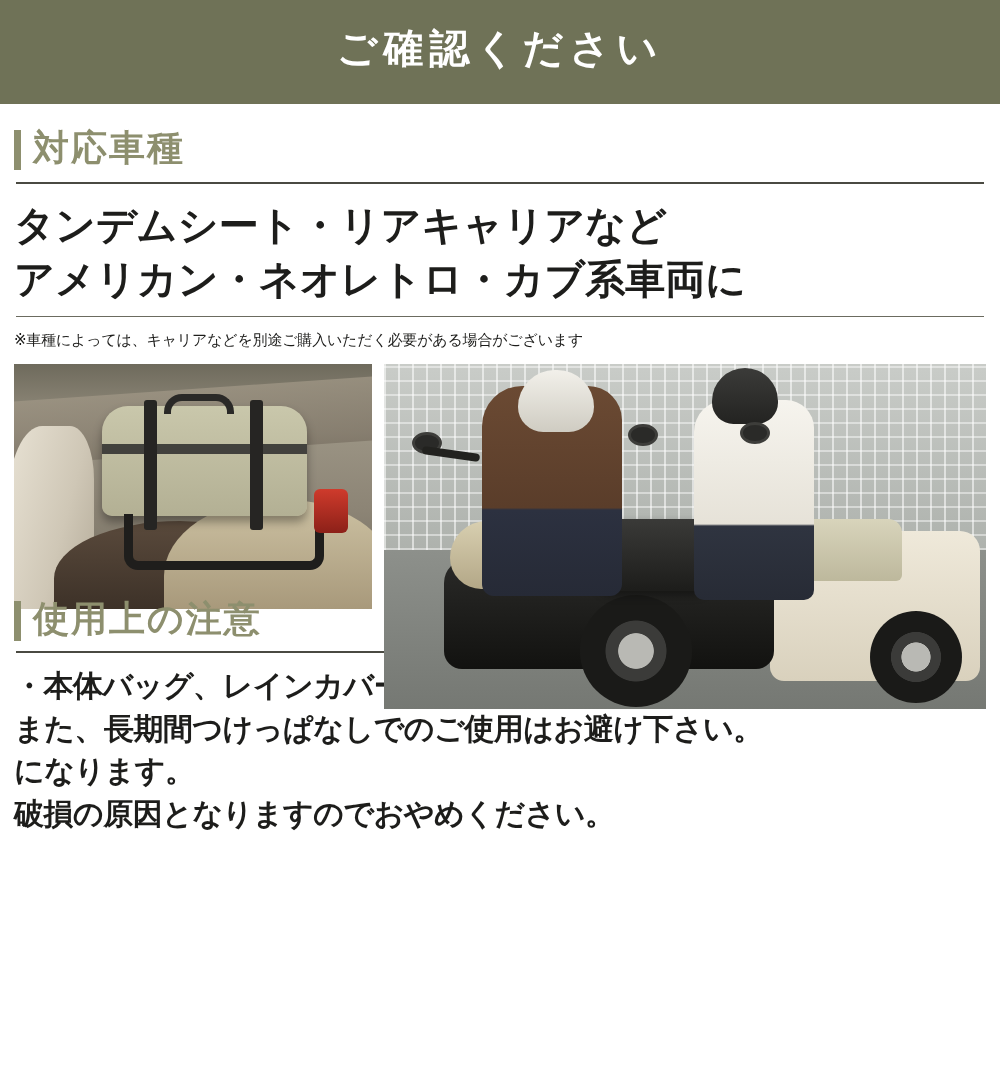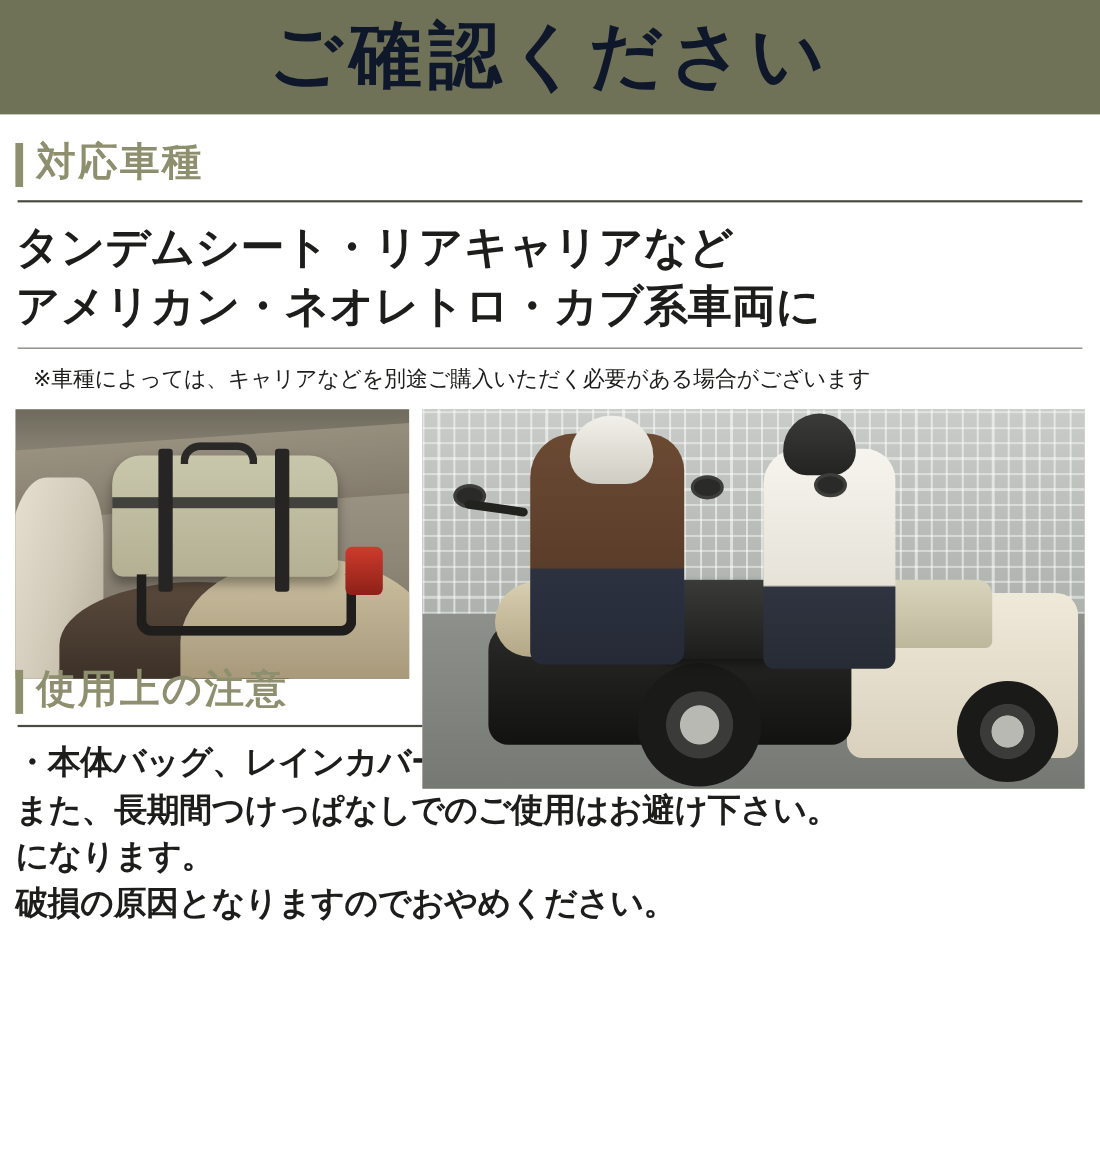--- a/index.html
+++ b/index.html
@@ -20,26 +20,26 @@
   
   .header-band {
     width: 100%;
     height: 104px;
     background: #6f7257;
     display: flex;
     align-items: center;
     justify-content: center;
   }
   .header-title {
-    color: #0f172a;
-    font-size: 66px;
+    color: #ffffff;
+    font-size: 40px;
     font-weight: 700;
     letter-spacing: 6px;
     line-height: 1;
-    font-family: Liberation Serif, serif;
+    font-family: Liberation Mono, monospace;
   }
 
   
   .section {
     padding: 0 14px;
   }
   .sec-head {
     display: flex;
     align-items: flex-start;
     margin-top: 26px;
@@ -70,25 +70,24 @@
     margin-top: 14px;
     font-size: 40px;
     font-weight: 700;
     color: #1d1d1b;
     line-height: 1.35;
     letter-spacing: 0px;
     font-family: "DejaVu Sans", "Liberation Sans", sans-serif;
   }
   .note {
     margin-top: 14px;
-    font-size: 20px;
+    font-size: 15px;
     color: #1d1d1b;
     letter-spacing: -0.2px;
     font-family: "DejaVu Sans", "Liberation Sans", sans-serif;
-    margin-left: 16px;
   }
 
   
   .photos {
     position: relative;
     margin-top: 14px;
     height: 345px;
   }
   .photo {
     position: absolute;

